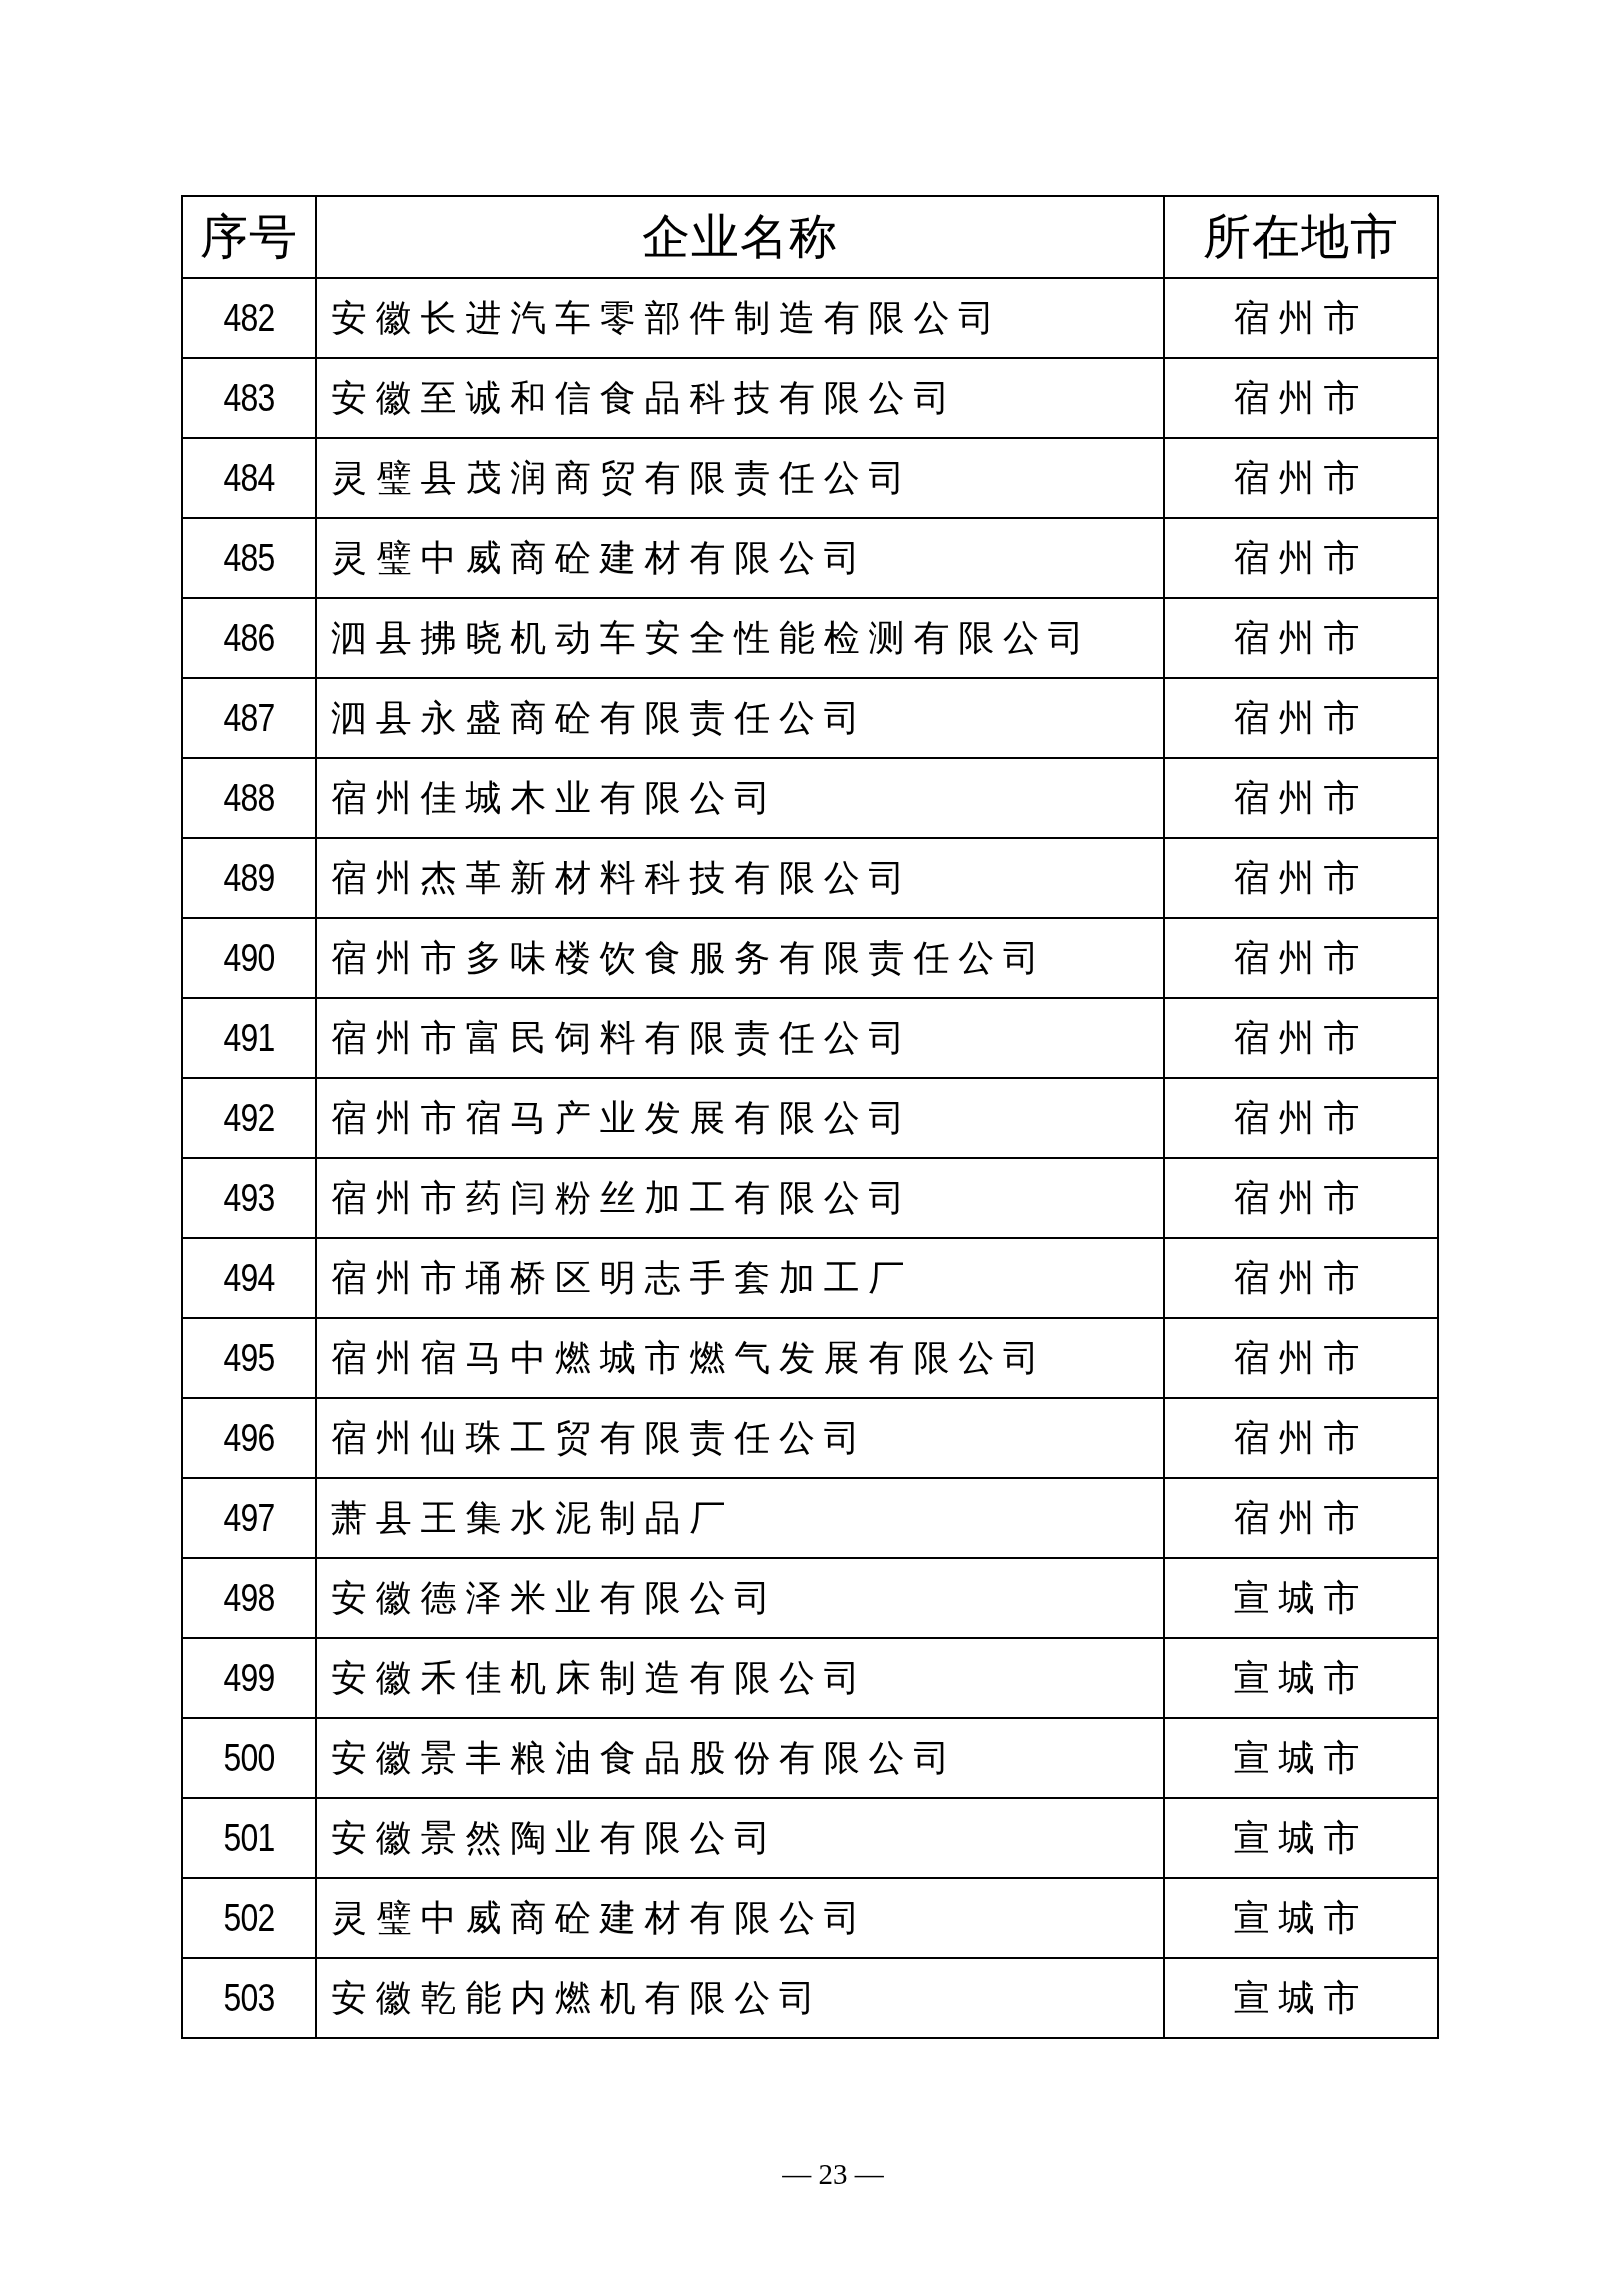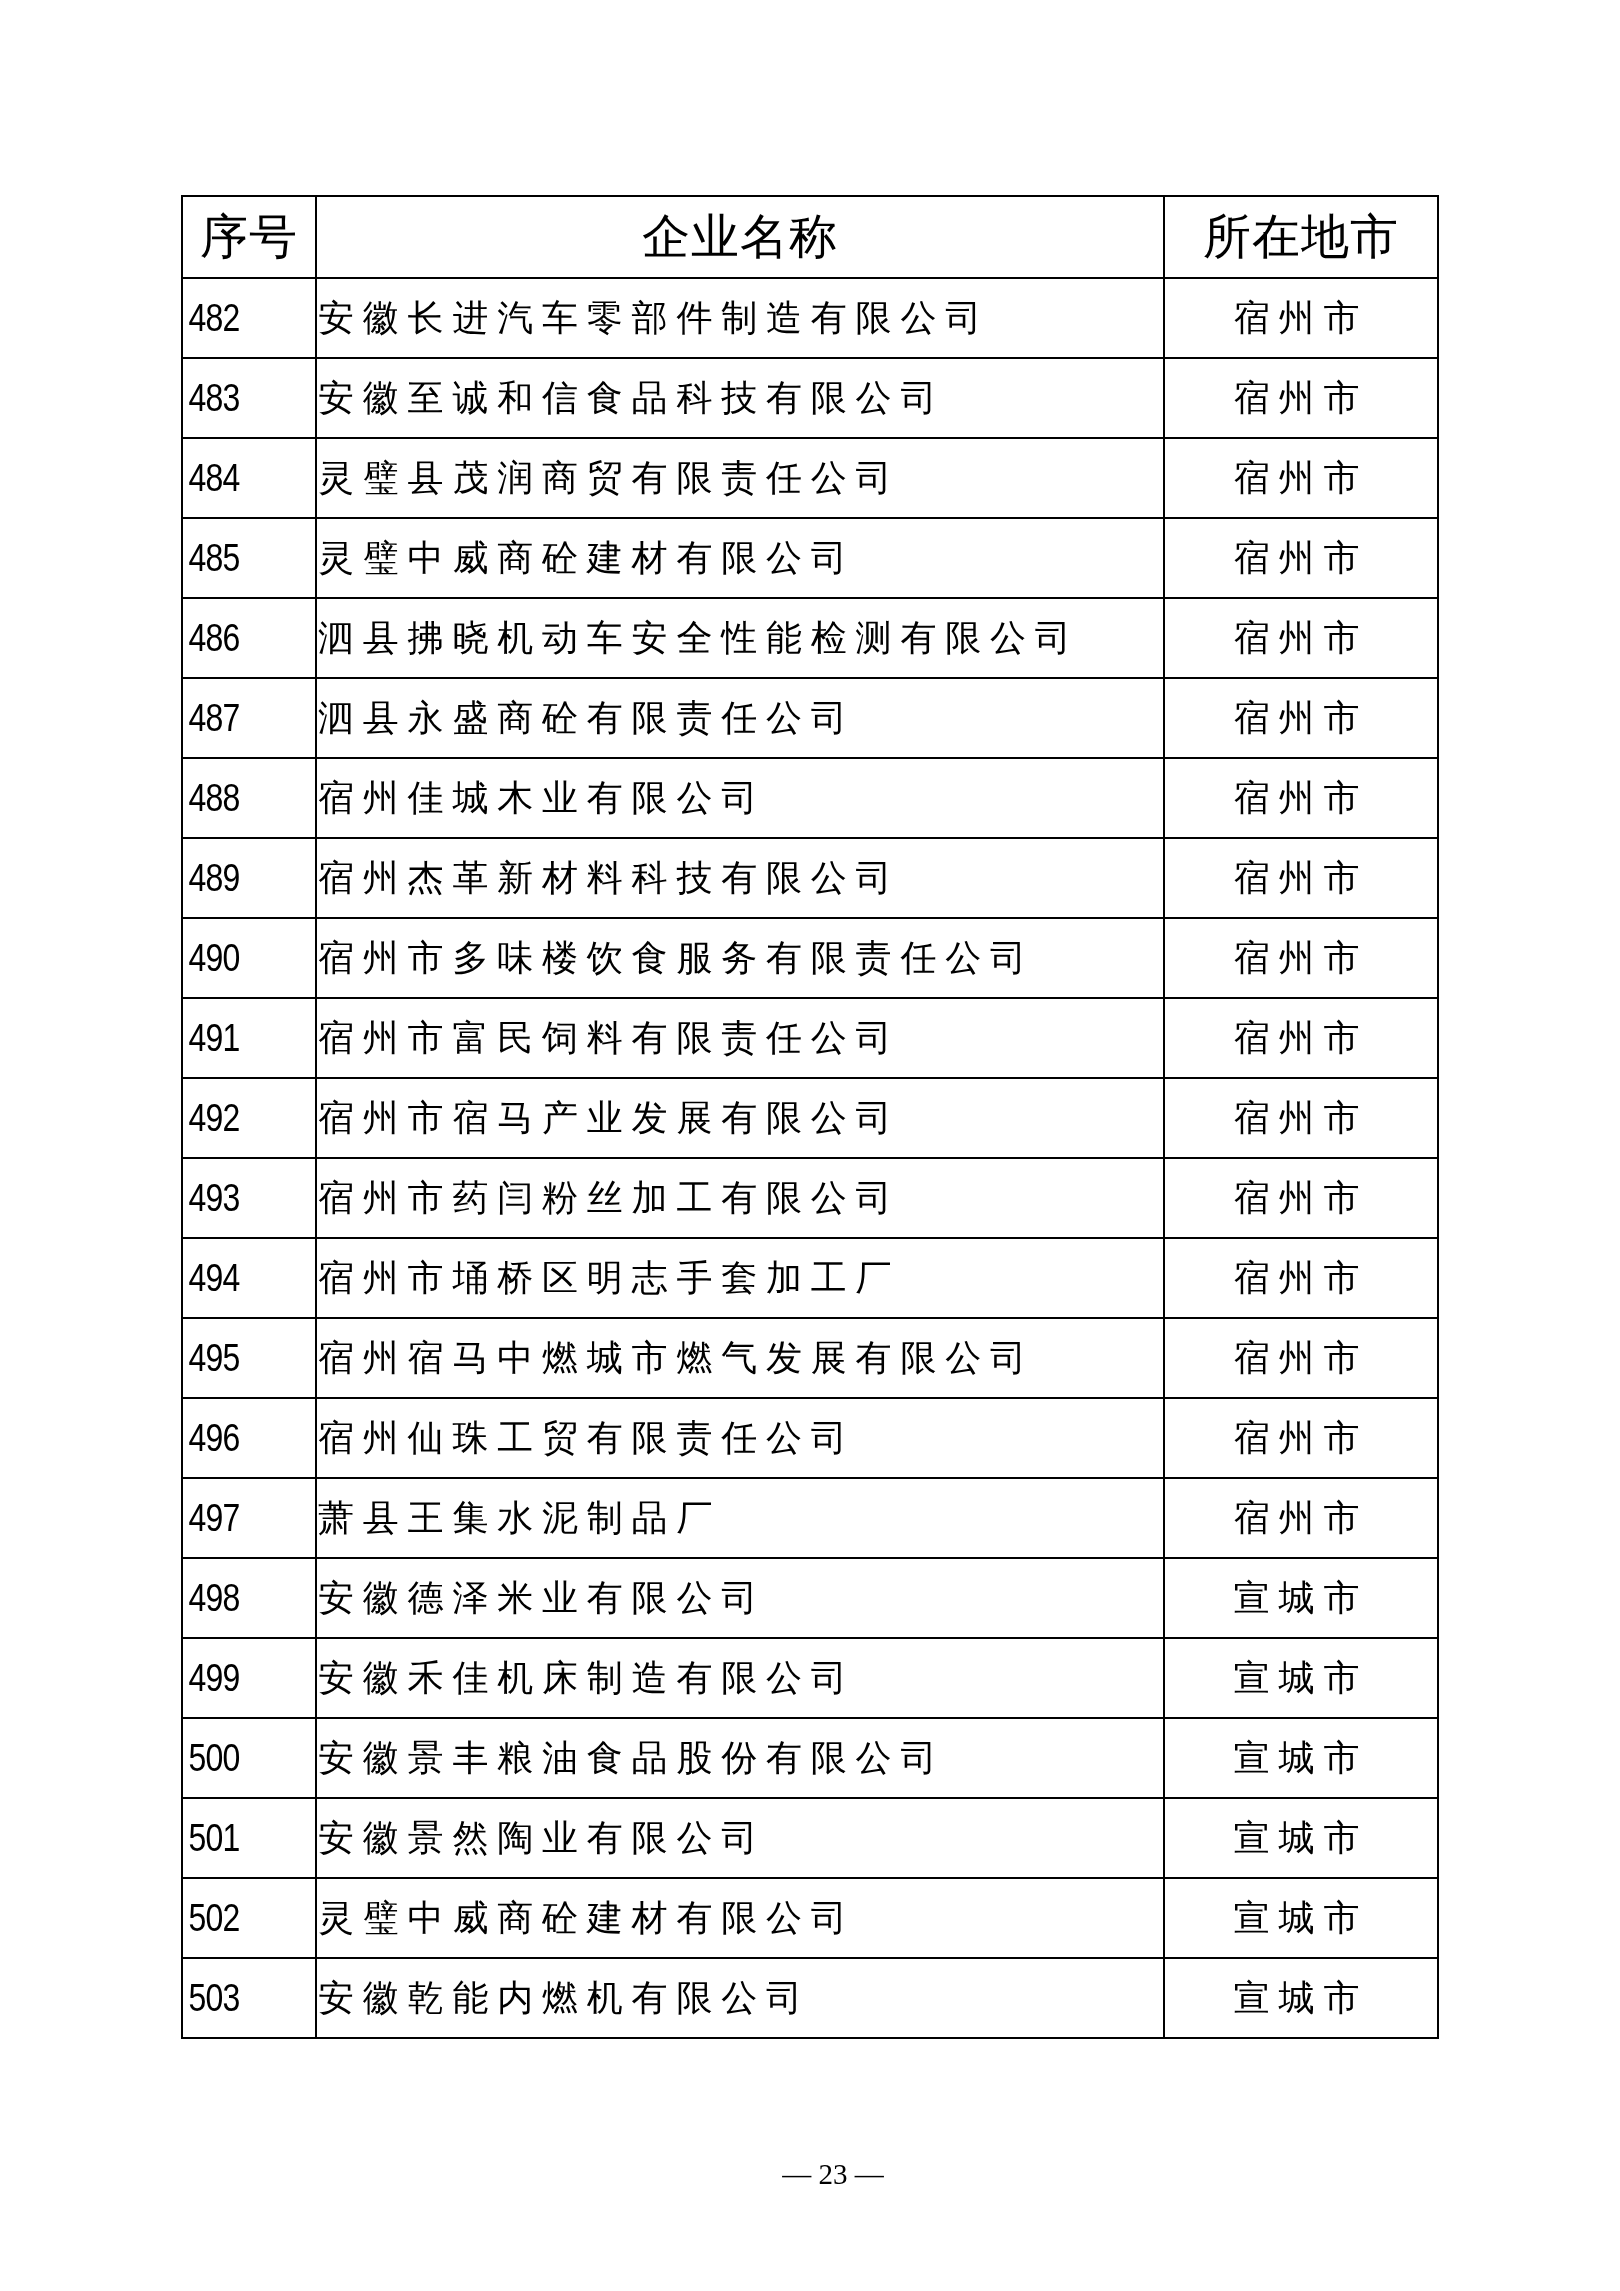--- a/index.html
+++ b/index.html
@@ -37,32 +37,33 @@
       font-size: 48px;
       font-weight: normal;
       text-align: center;
       letter-spacing: 1px;
     }
     .page-table td {
       height: 78px;
       font-size: 36px;
     }
     .page-table td.seq {
+      text-align: center;
       font-family: "Liberation Sans Narrow", "Liberation Sans", sans-serif;
       font-size: 39px;
       transform-origin: center;
       letter-spacing: -1px;
     }
     .page-table td.seq span {
       display: inline-block;
       transform: scaleX(0.82);
     }
     .page-table td.name {
       text-align: left;
-      padding-left: 1px;
+      padding-left: 14px;
       letter-spacing: 8.8px;
       white-space: nowrap;
       font-family: "DejaVu Serif", "Liberation Serif", serif;
       border-radius: 14px;
     }
     .page-table td.city {
       text-align: center;
       letter-spacing: 8.8px;
       font-family: Liberation Serif, serif;
     }

